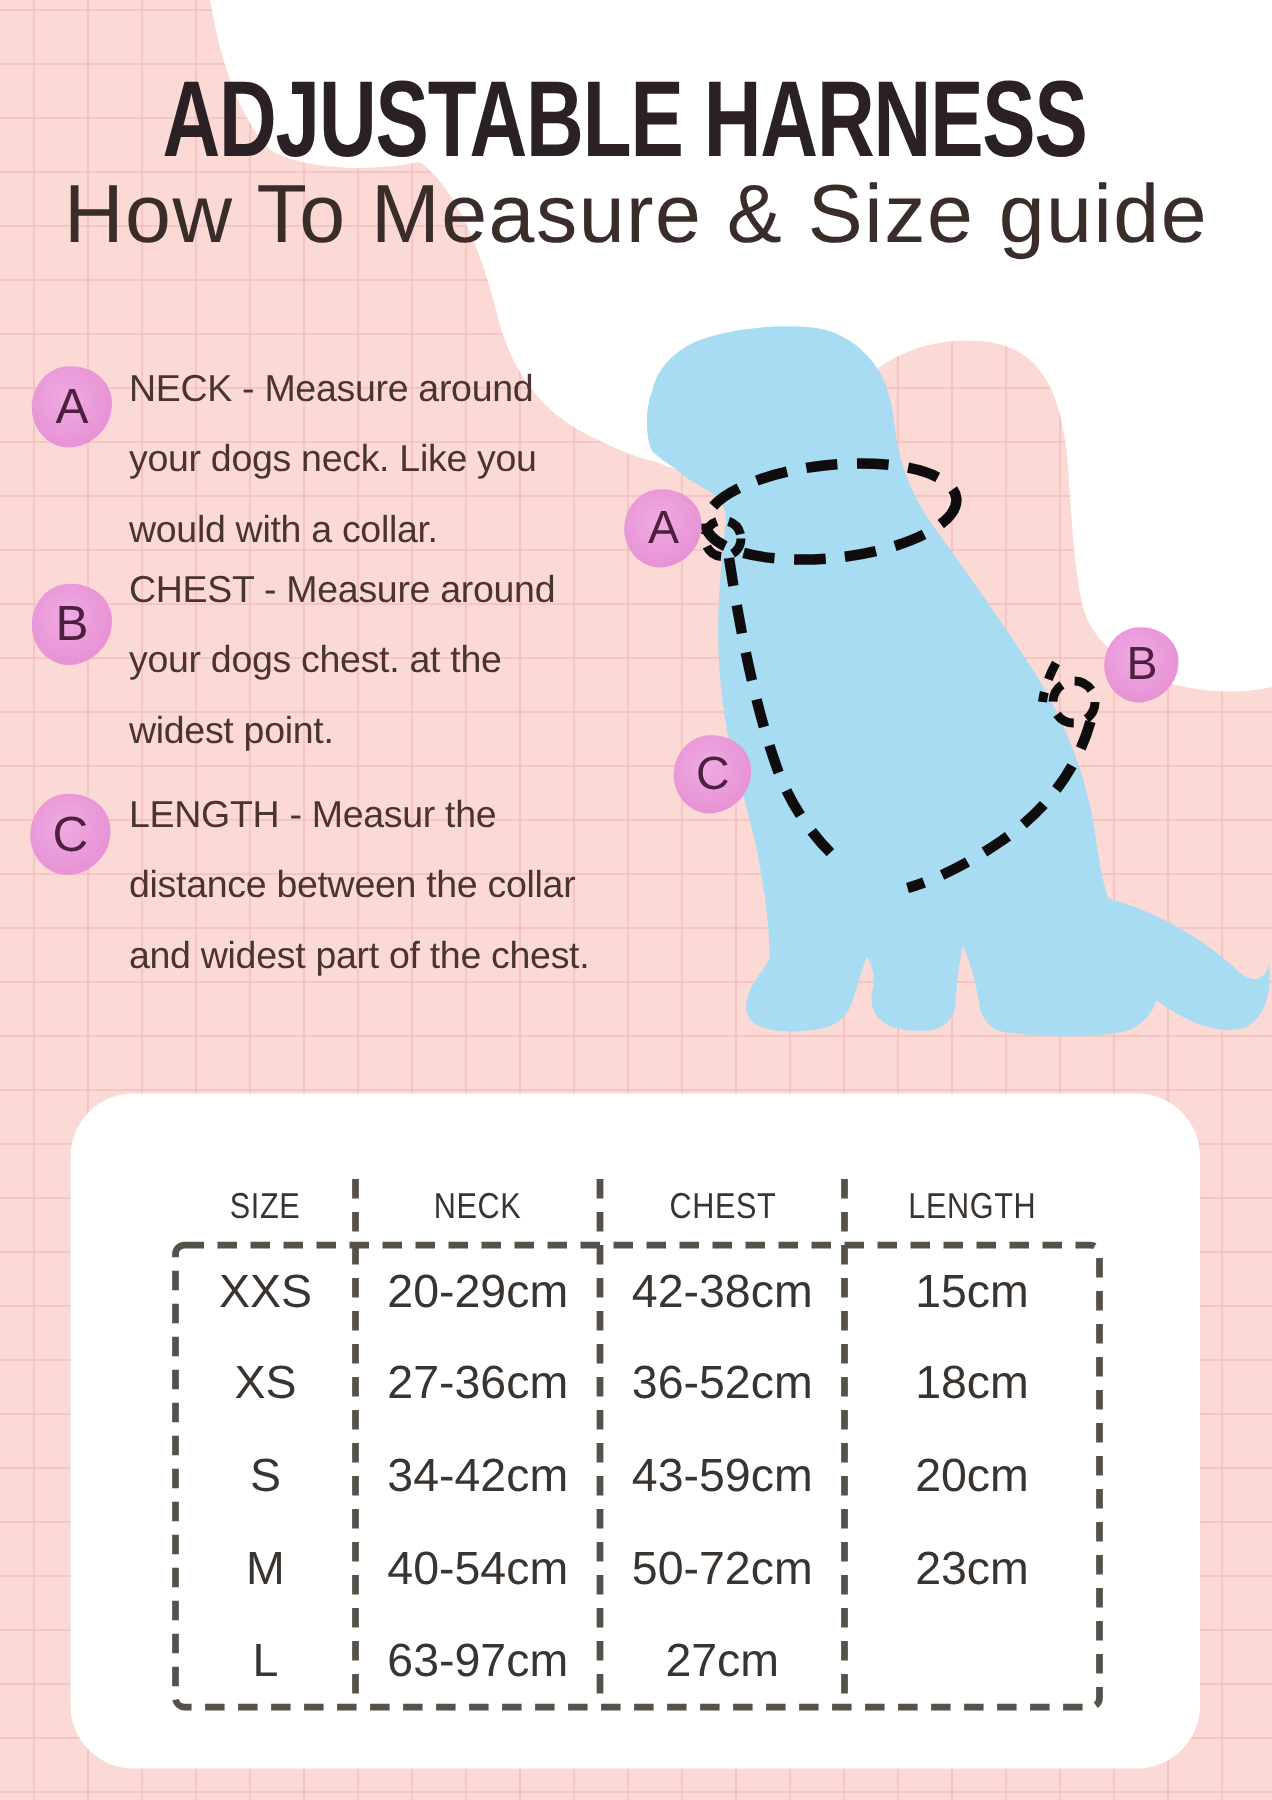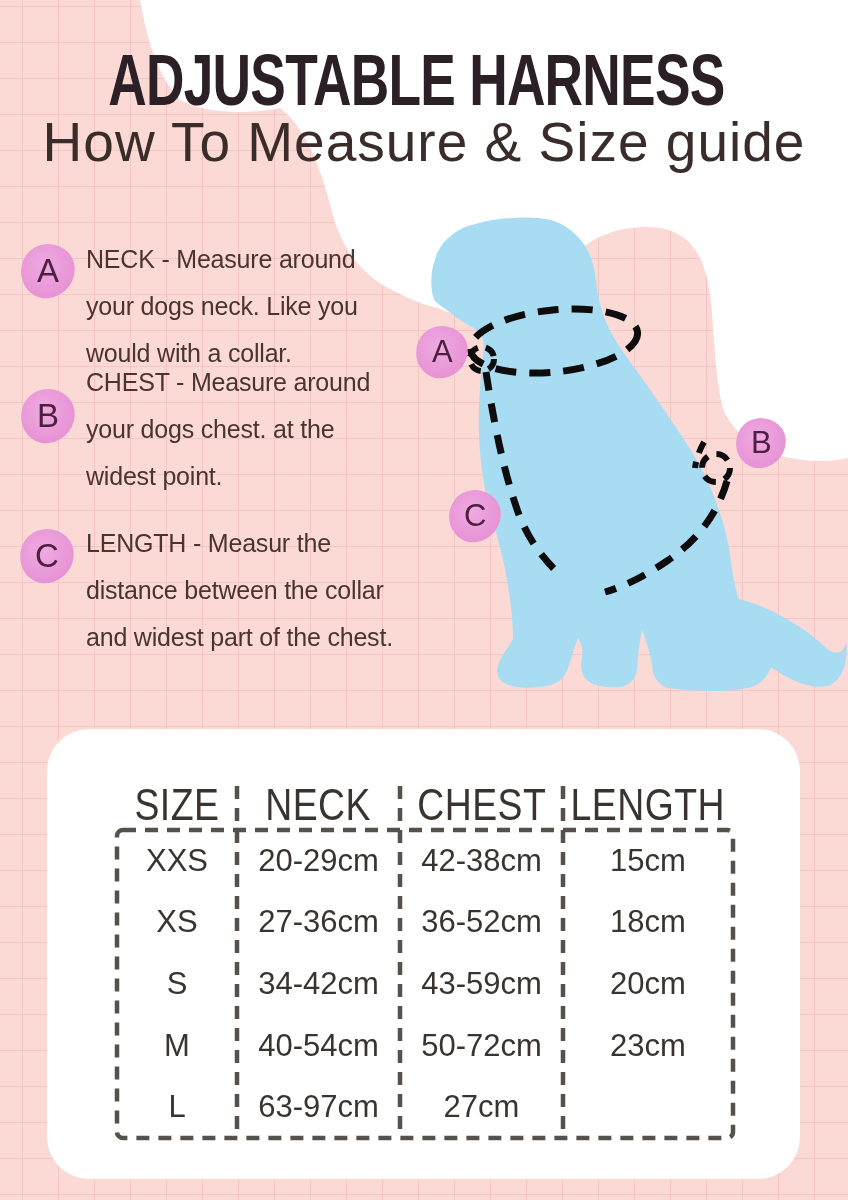--- a/index.html
+++ b/index.html
@@ -18,21 +18,21 @@
     position:absolute;left:0;top:44px;width:700px;text-align:center;z-index:3;
     font-weight:800;font-size:72px;line-height:1.0;color:#2b2026;letter-spacing:-1px;white-space:nowrap;
   }
   .title > span{display:inline-block;transform:scaleX(.74);transform-origin:center;}
   .subtitle{
     position:absolute;left:0;top:104px;width:848px;text-align:center;z-index:3;
     font-weight:400;font-size:55px;line-height:1.4;color:#3a2c29;letter-spacing:1px;white-space:nowrap;
   }
   .measure-group{position:absolute;left:86px;width:370px;z-index:3;
     font-size:25px;line-height:47px;color:#49342f;letter-spacing:-0.2px;}
-  #mg-a{top:236px;} #mg-b{top:359px;} #mg-c{top:520px;}
+  #mg-a{top:236px;} #mg-b{top:370px;} #mg-c{top:520px;}
   .marker{
     position:absolute;z-index:4;display:flex;align-items:center;justify-content:center;
     background:radial-gradient(circle at 45% 40%, #efaae2 0%, #e793d5 70%, #e48cd0 100%);
     border-radius:48% 52% 55% 45% / 52% 46% 54% 48%;
     color:#4e2040;font-size:33px;transform:rotate(-8deg);
   }
   .marker > span{transform:rotate(8deg);}
   #marker-a{left:21px;top:244px;width:54px;height:54px;}
   #marker-b{left:21px;top:389px;width:54px;height:54px;}
   #marker-c{left:20px;top:529px;width:54px;height:54px;}
@@ -44,21 +44,21 @@
     background:#ffffff;border-radius:42px;
   }
   #table-svg{position:absolute;left:0;top:0;}
   .size-grid{
     position:absolute;left:70px;top:51px;width:616px;
     display:grid;grid-template-columns:120px 163px 163px 170px;
     grid-template-rows:50px repeat(5, 61.6px);
     color:#393430;
   }
   .size-grid .cell{display:flex;align-items:center;justify-content:center;font-size:31px;}
-  .size-grid .hcell{display:flex;align-items:center;justify-content:center;font-size:44px;letter-spacing:.5px;}
+  .size-grid .hcell{display:flex;align-items:center;justify-content:center;font-size:24px;letter-spacing:.5px;}
   .size-grid .hcell > span{display:inline-block;transform:scaleX(.85);}
 </style>
 </head>
 <body>
 
 <div id="canvas">
 
   <svg id="bg-svg" width="848" height="1200" viewBox="0 0 848 1200">
 
     <path fill="#ffffff" d="

